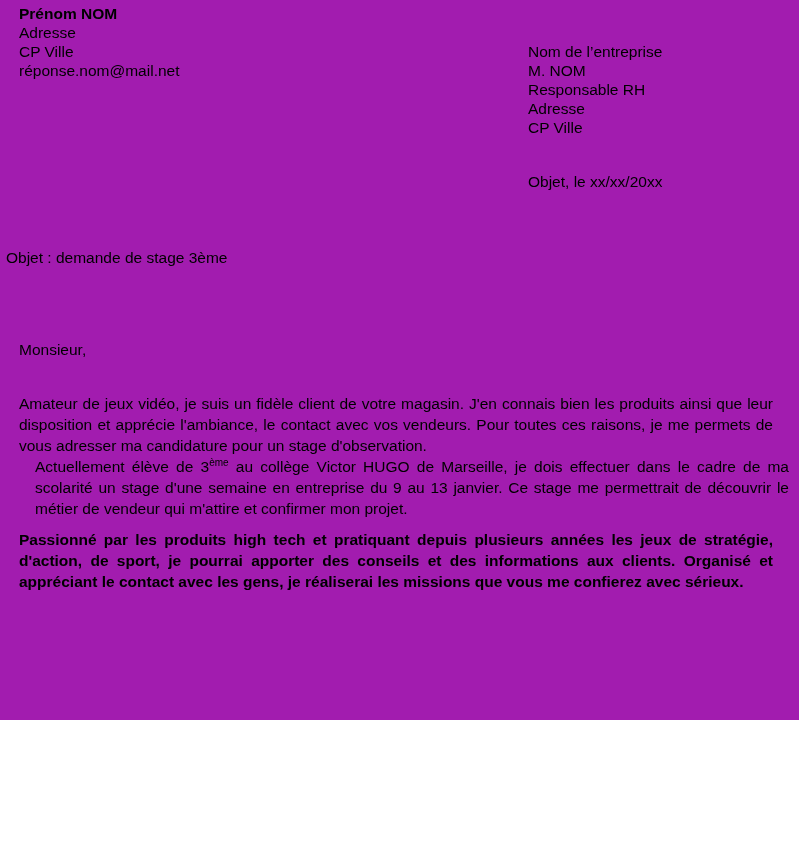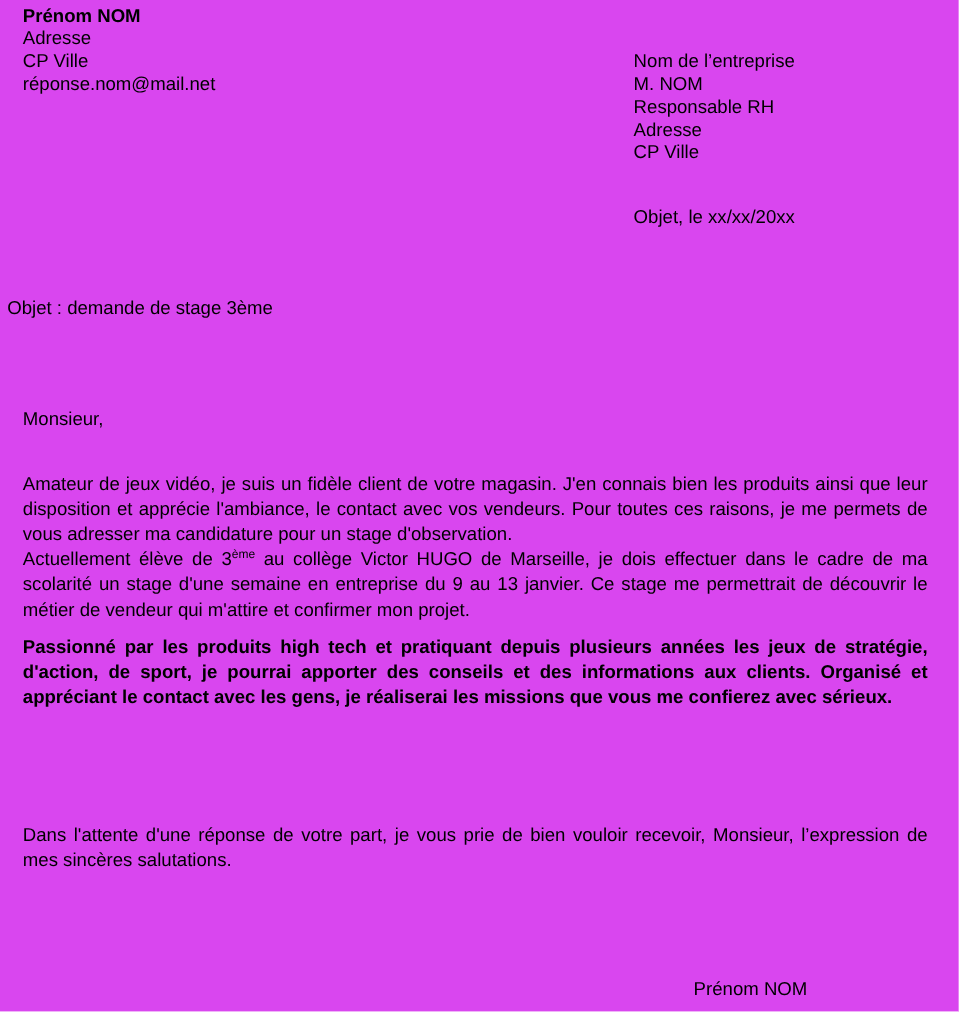--- a/index.html
+++ b/index.html
@@ -1,43 +1,43 @@
 <!DOCTYPE html>
 <html lang="fr"><head>
 <meta charset="utf-8">
 <title>Lettre de demande de stage</title>
 <style>
   * { margin: 0; padding: 0; box-sizing: border-box; }
   html, body { background: #ffffff; }
   .page {
     position: relative;
     width: 799px;
-    height: 843px;
-    background: #d946ef;
+    height: 720px;
+    background: #a21caf;
     color: #000000;
     font-family: "Liberation Sans", "DejaVu Sans", sans-serif;
     font-size: 15.5px;
     overflow: hidden;
   }
   .addr { position: absolute; line-height: 19px; white-space: nowrap; }
   .sender { left: 19px; top: 4px; }
   .sender .bold { font-weight: bold; }
   .recipient { left: 528px; top: 42px; }
   .dateline { position: absolute; left: 528px; top: 172px; line-height: 19px; white-space: nowrap; }
   .subject { position: absolute; left: 6px; top: 248px; line-height: 19px; white-space: nowrap; }
   .salutation { position: absolute; left: 19px; top: 340px; line-height: 19px; white-space: nowrap; }
   .para {
     position: absolute;
     left: 19px;
     width: 754px;
     line-height: 21px;
     text-align: justify;
   }
   .p1 { top: 373px; margin-top: 20px; }
-  .p2 { top: 456px; }
+  .p2 { top: 456px; margin-left: 16px; }
   .p3 { top: 529px; font-weight: bold; }
   .p4 { top: 625px; }
   .p5 { top: 686px; }
   .para sup {
     font-size: 10px;
     line-height: 0;
     vertical-align: super;
   }
   .signature { position: absolute; left: 578px; top: 815px; line-height: 19px; white-space: nowrap; }
 </style>
@@ -67,17 +67,16 @@
 
   <div class="salutation">Monsieur,</div>
 
   <p class="para p1">Amateur de jeux vidéo, je suis un fidèle client de votre magasin. J'en connais bien les produits ainsi que leur disposition et apprécie l'ambiance, le contact avec vos vendeurs. Pour toutes ces raisons, je me permets de vous adresser ma candidature pour un stage d'observation.</p>
 
   <p class="para p2"><span>Actuellement élève de 3</span><sup>ème</sup><span> au collège Victor HUGO de Marseille, je dois effectuer dans le cadre de ma scolarité un stage d'une semaine en entreprise du 9 au 13 janvier. Ce stage me permettrait de découvrir le métier de vendeur qui m'attire et confirmer mon projet.</span></p>
 
   <p class="para p3">Passionné par les produits high tech et pratiquant depuis plusieurs années les jeux de stratégie, d'action, de sport, je pourrai apporter des conseils et des informations aux clients. Organisé et appréciant le contact avec les gens, je réaliserai les missions que vous me confierez avec sérieux.</p>
 
 
-  <p class="para p5">Dans l'attente d'une réponse de votre part, je vous prie de bien vouloir recevoir, Monsieur, l’expression de mes sincères salutations.</p>
 
   <div class="signature">Prénom NOM</div>
 
 </div>
 
 </body></html>

